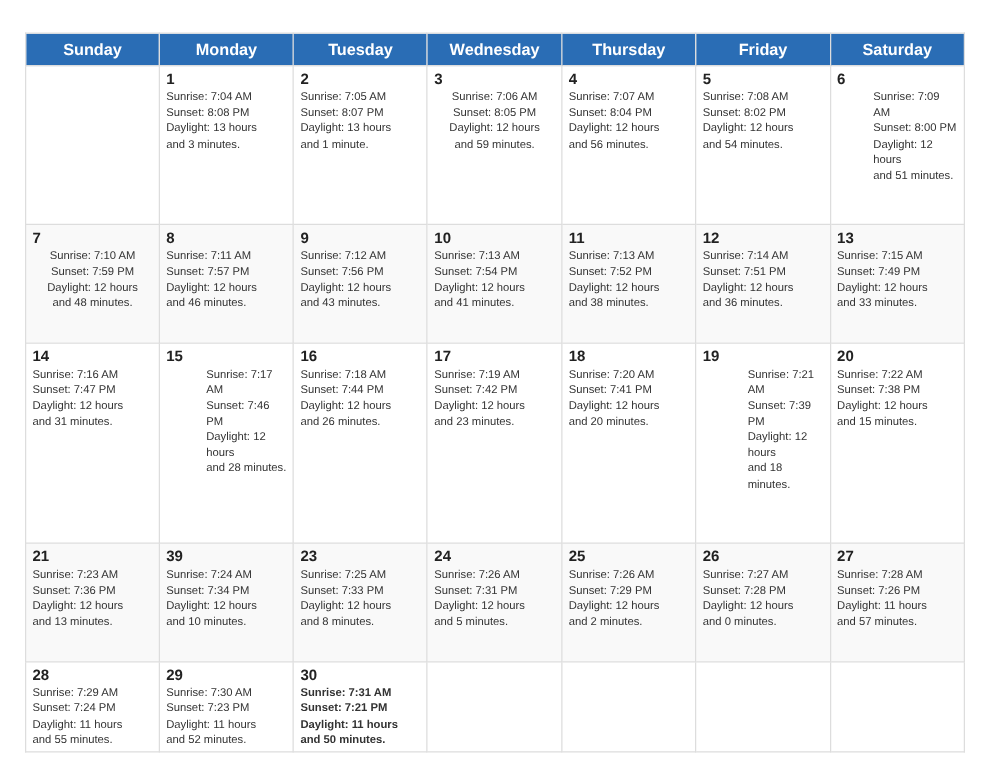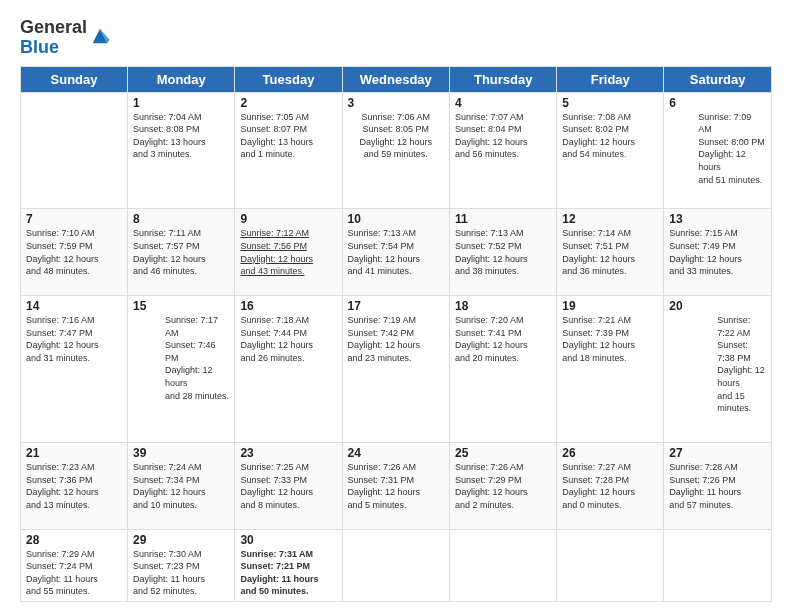--- a/index.html
+++ b/index.html
@@ -94,30 +94,20 @@
     }
     .last-row td {
       height: 70px;
     }
   </style>
 </head>
 <body>
 
 <div class="page">
   <div class="header">
-    <div class="logo">
-      <div class="logo-text">
-        <span style="font-size:18px;font-weight:bold;color:#333;">General</span>
-        <span style="font-size:18px;font-weight:bold;color:#1a6bb5;">Blue</span>
-      </div>
-      <svg class="logo-icon" viewBox="0 0 30 30" xmlns="http://www.w3.org/2000/svg">
-        <polygon points="5,25 15,5 25,25" fill="#1a6bb5"></polygon>
-        <polygon points="15,5 28,20 25,25" fill="#4a9fd4"></polygon>
-      </svg>
-    </div>
   </div>
   <table class="calendar">
     <thead>
       <tr>
       <th>Sunday</th>
           <th>Monday</th>
           <th>Tuesday</th>
           <th>Wednesday</th>
           <th>Thursday</th>
           <th>Friday</th>
@@ -166,35 +156,35 @@
             <span class="day-number">6</span>
             <div class="day-info" style="white-space: pre-line; margin-left: 29px;">Sunrise: 7:09 AM
 Sunset: 8:00 PM
 Daylight: 12 hours
 and 51 minutes.</div>
           </td>
         </tr>
         <tr>
           <td>
             <span class="day-number">7</span>
-            <div class="day-info" style="white-space: pre-line;">Sunrise: 7:10 AM
+            <div class="day-info" style="white-space: pre-line; text-align: center;">Sunrise: 7:10 AM
 Sunset: 7:59 PM
 Daylight: 12 hours
 and 48 minutes.</div>
           </td>
           <td>
             <span class="day-number">8</span>
             <div class="day-info" style="white-space: pre-line;">Sunrise: 7:11 AM
 Sunset: 7:57 PM
 Daylight: 12 hours
 and 46 minutes.</div>
           </td>
           <td>
             <span class="day-number">9</span>
-            <div class="day-info" style="white-space: pre-line; text-decoration: underline;">Sunrise: 7:12 AM
+            <div class="day-info" style="white-space: pre-line;">Sunrise: 7:12 AM
 Sunset: 7:56 PM
 Daylight: 12 hours
 and 43 minutes.</div>
           </td>
           <td>
             <span class="day-number">10</span>
             <div class="day-info" style="white-space: pre-line;">Sunrise: 7:13 AM
 Sunset: 7:54 PM
 Daylight: 12 hours
 and 41 minutes.</div>
@@ -252,28 +242,28 @@
           </td>
           <td>
             <span class="day-number">18</span>
             <div class="day-info" style="white-space: pre-line;">Sunrise: 7:20 AM
 Sunset: 7:41 PM
 Daylight: 12 hours
 and 20 minutes.</div>
           </td>
           <td>
             <span class="day-number">19</span>
-            <div class="day-info" style="white-space: pre-line;">Sunrise: 7:21 AM
+            <div class="day-info" style="white-space: pre-line; margin-left: 36px;">Sunrise: 7:21 AM
 Sunset: 7:39 PM
 Daylight: 12 hours
 and 18 minutes.</div>
           </td>
           <td>
             <span class="day-number">20</span>
-            <div class="day-info" style="white-space: pre-line; margin-left: 48px;">Sunrise: 7:22 AM
+            <div class="day-info" style="white-space: pre-line;">Sunrise: 7:22 AM
 Sunset: 7:38 PM
 Daylight: 12 hours
 and 15 minutes.</div>
           </td>
         </tr>
         <tr>
           <td>
             <span class="day-number">21</span>
             <div class="day-info" style="white-space: pre-line;">Sunrise: 7:23 AM
 Sunset: 7:36 PM

